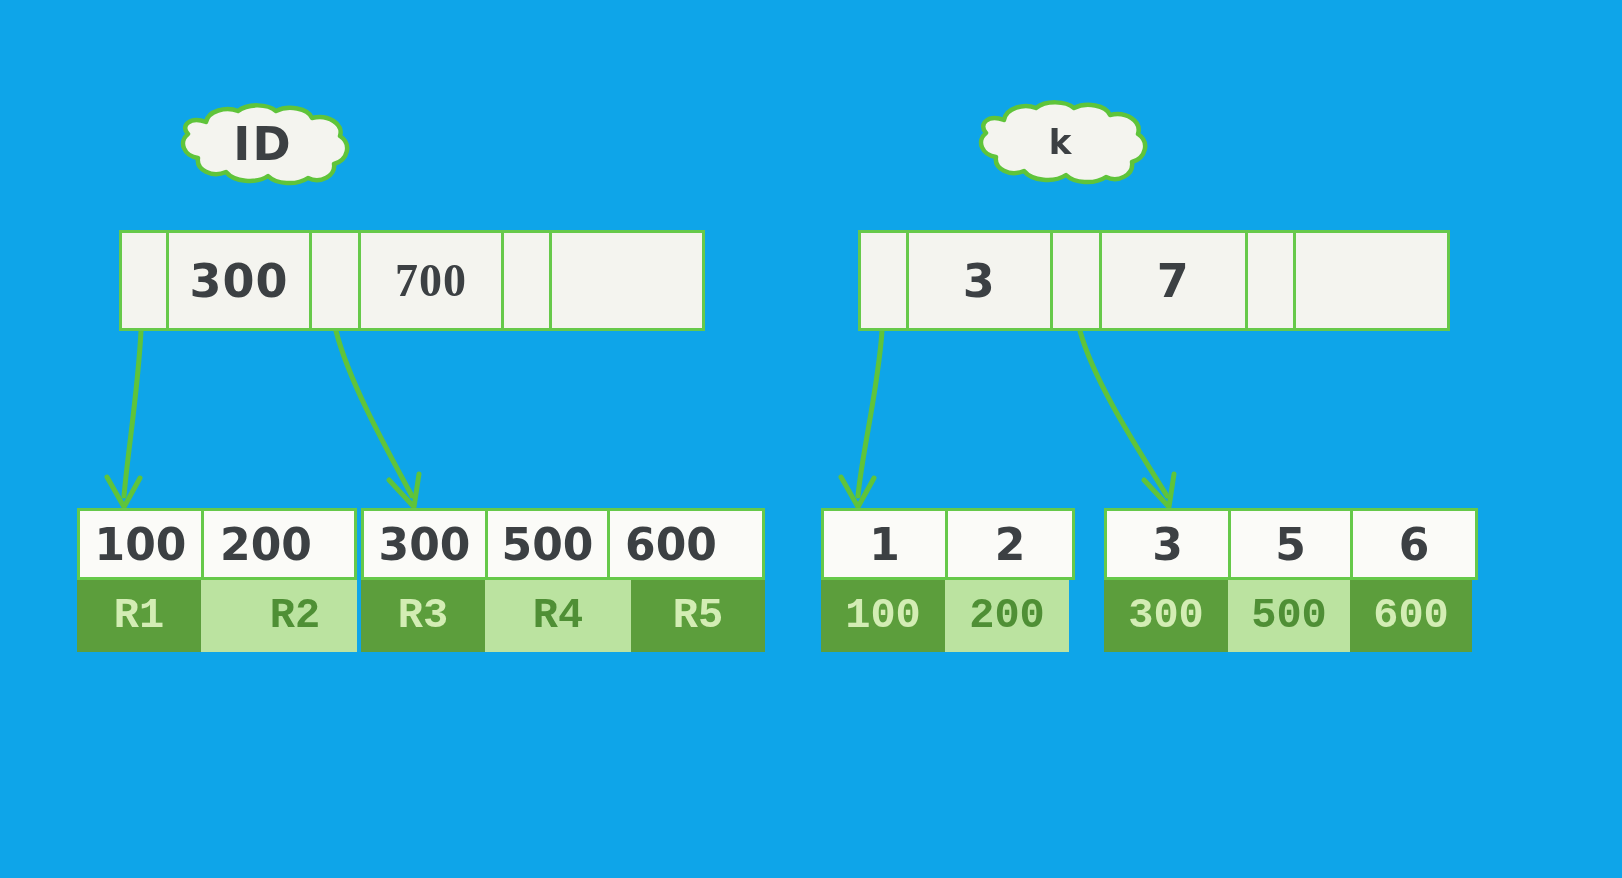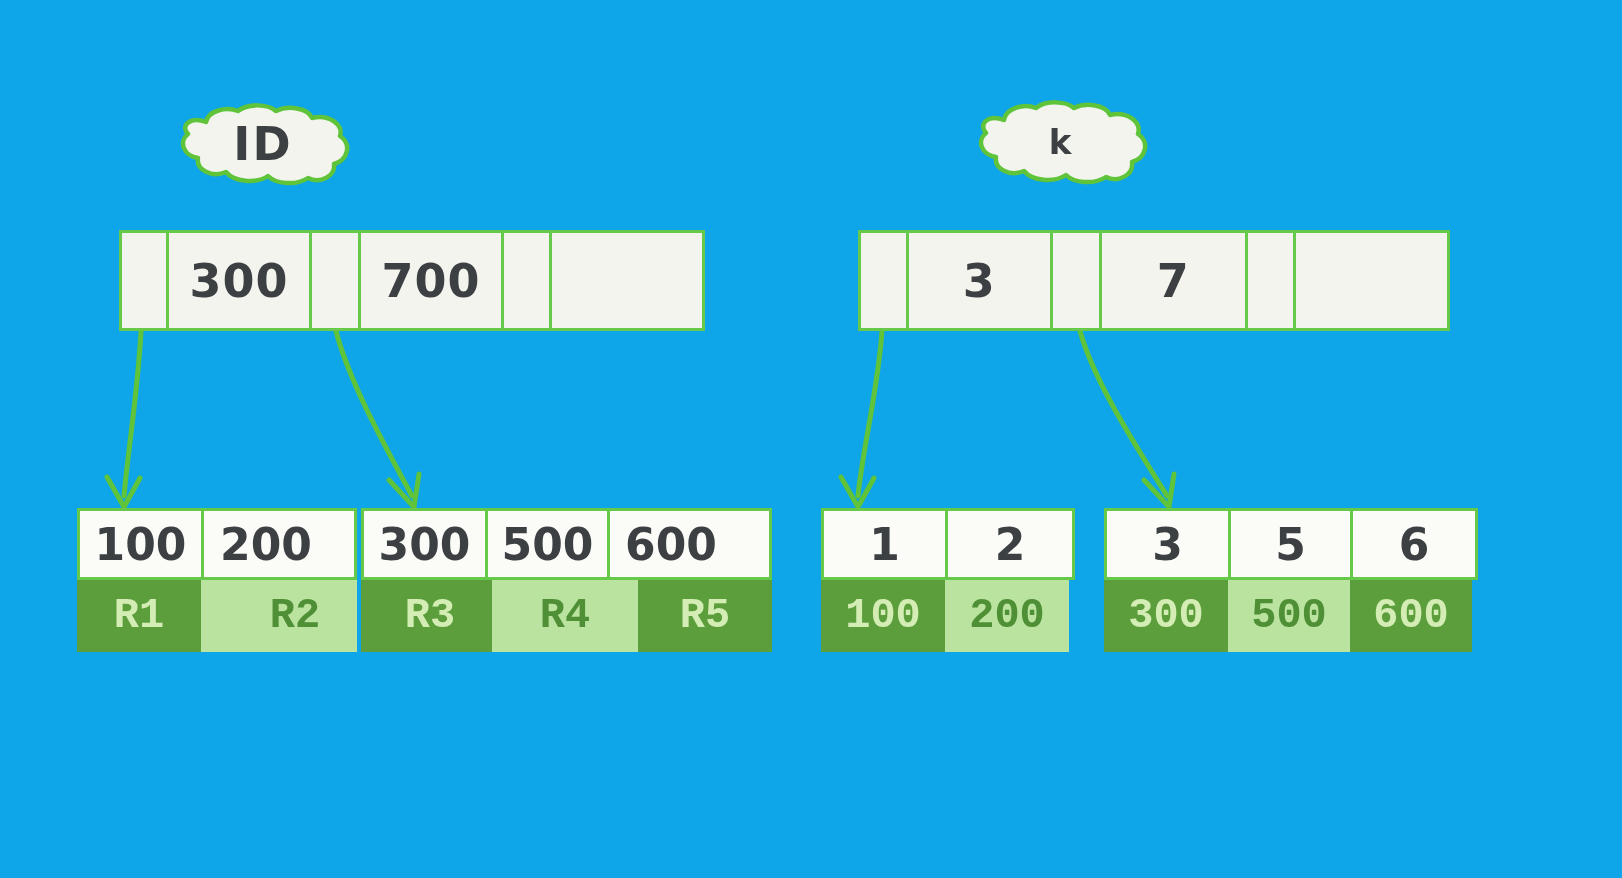--- a/index.html
+++ b/index.html
@@ -154,21 +154,21 @@
                C44,76 28,68 30,56 C16,54 10,40 20,32
                C12,24 22,14 38,20 Z" fill="#f4f4ef" stroke="#5fc43a" stroke-width="4.5" stroke-linejoin="round" stroke-linecap="round"></path>
     </svg>
     <span class="cloud-text" style="font-size:46px;">ID</span>
   </div>
 
   <div class="node" style="left:119px; top:230px; width:586px; height:101px;">
     <div class="cell ptr" style="width:47px;"></div>
     <div class="cell key" style="width:143px;">300</div>
     <div class="cell ptr" style="width:49px;"></div>
-    <div class="cell key" style="width:143px;">700</div>
+    <div class="cell key" style="width:143px;font-family:Liberation Serif, serif;">700</div>
     <div class="cell ptr" style="width:48px;"></div>
     <div class="cell blank" style="width:150px;"></div>
   </div>
 
   <div class="leaf" style="left:77px; top:508px;">
     <div class="leaf-keys">
       <div class="kcell" style="width:124px;">100</div>
       <div class="kcell" style="width:124px;">200</div>
     </div>
     <div class="leaf-recs">
@@ -177,21 +177,21 @@
     </div>
   </div>
 
   <div class="leaf" style="left:361px; top:508px;">
     <div class="leaf-keys">
       <div class="kcell" style="width:124px;">300</div>
       <div class="kcell" style="width:122px;">500</div>
       <div class="kcell" style="width:122px;">600</div>
     </div>
     <div class="leaf-recs">
-      <div class="rcell dark" style="width:124px;padding-left:7px;">R3</div>
+      <div class="rcell dark" style="width:124px;">R3</div>
       <div class="rcell light" style="width:146px;">R4</div>
       <div class="rcell dark" style="width:134px;">R5</div>
     </div>
   </div>
 
   <div class="cloud" style="left:966px; top:98px; width:190px; height:88px;">
     <svg width="190" height="88" viewBox="0 0 190 88">
       <path d="M38,22 C40,10 58,5 70,10 C80,2 100,3 108,10
                C120,4 140,7 144,17 C160,13 176,23 172,36
                C184,44 180,60 166,64 C168,77 152,85 140,79

